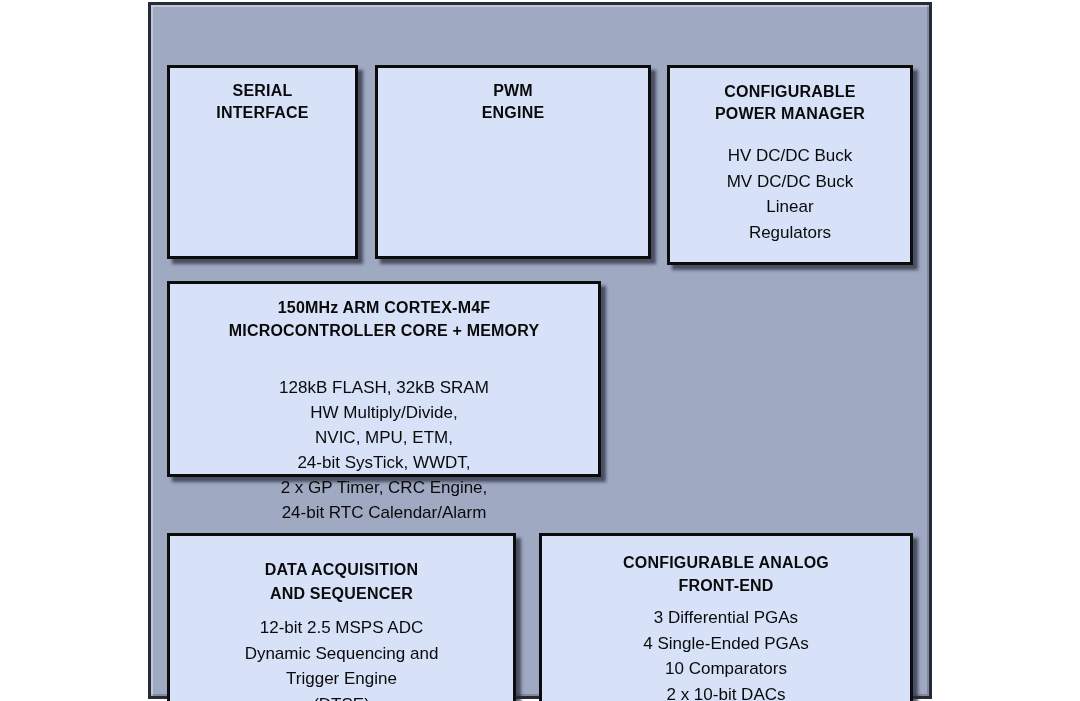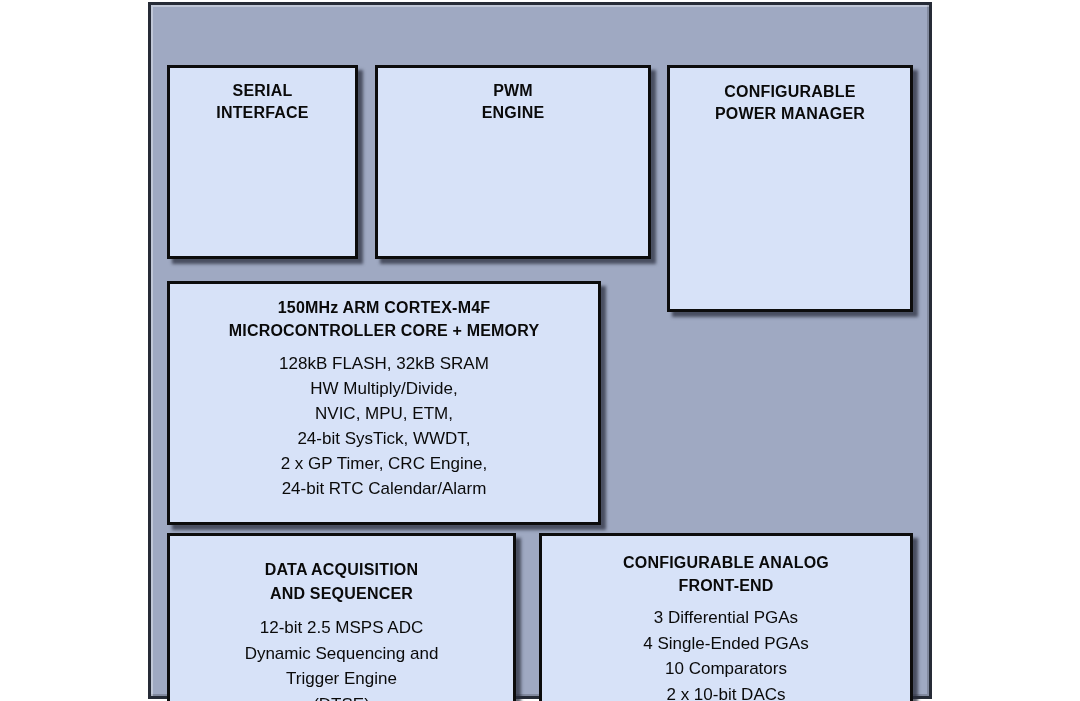--- a/index.html
+++ b/index.html
@@ -50,26 +50,26 @@
   }
 
   
   .b-serial  { left: 16px;  top: 16px;  width: 191px; height: 194px; padding-top: 12px; }
   .b-serial  .block-title { line-height: 22px; margin-bottom: 30px; }
   .b-serial  .block-body  { line-height: 26px; }
 
   .b-pwm     { left: 224px; top: 16px;  width: 276px; height: 194px; padding-top: 12px; }
   .b-pwm     .block-title { line-height: 22px; margin-bottom: 4px; }
 
-  .b-powermgr{ left: 516px; top: 16px;  width: 246px; height: 247px; padding-top: 13px; }
+  .b-powermgr{ left: 516px; top: 16px;  width: 246px; height: 200px; padding-top: 13px; }
   .b-powermgr .block-title { line-height: 22px; margin-bottom: 18px; }
   .b-powermgr .block-body  { line-height: 25.5px; }
 
   
-  .b-mcu     { left: 16px;  top: 232px; width: 434px; height: 244px; padding-top: 12px; }
+  .b-mcu     { left: 16px;  top: 232px; width: 434px; height: 196px; padding-top: 12px; gap: 24px; }
   .b-mcu     .block-title { margin-bottom: 9px; }
 
   .b-drivers { left: 474px; top: 232px; width: 288px; height: 236px; padding-top: 12px; }
   .b-drivers .block-title { margin-bottom: 37px; }
   .b-drivers .block-body  { line-height: 24px; }
 
   
   .b-daq     { left: 16px;  top: 484px; width: 349px; height: 194px; padding-top: 22px; }
   .b-daq     .block-title { line-height: 24px; margin-bottom: 9px; }
   .b-daq     .block-body  { line-height: 25.5px; }
@@ -90,20 +90,24 @@
     </div>
 
     <div class="block b-pwm">
       <div class="block-title">PWM
 ENGINE</div>
     </div>
 
     <div class="block b-powermgr">
       <div class="block-title">CONFIGURABLE
 POWER MANAGER</div>
+      <div class="block-body">HV DC/DC Buck
+MV DC/DC Buck
+Linear
+Regulators</div>
     </div>
 
     <div class="block b-mcu">
       <div class="block-title">150MHz ARM CORTEX-M4F
 MICROCONTROLLER CORE + MEMORY</div>
       <div class="block-body">128kB FLASH, 32kB SRAM
 HW Multiply/Divide,
 NVIC, MPU, ETM,
 24-bit SysTick, WWDT,
 2 x GP Timer, CRC Engine,

